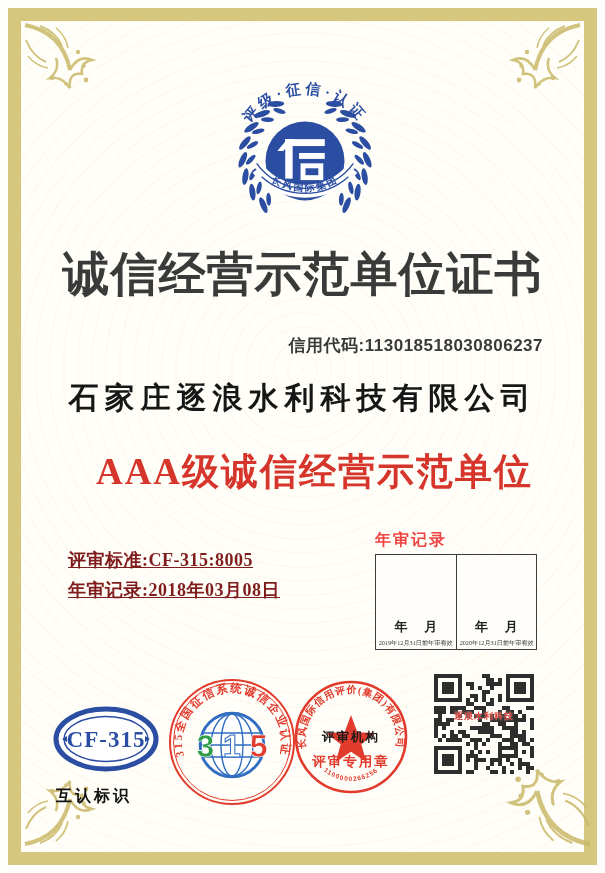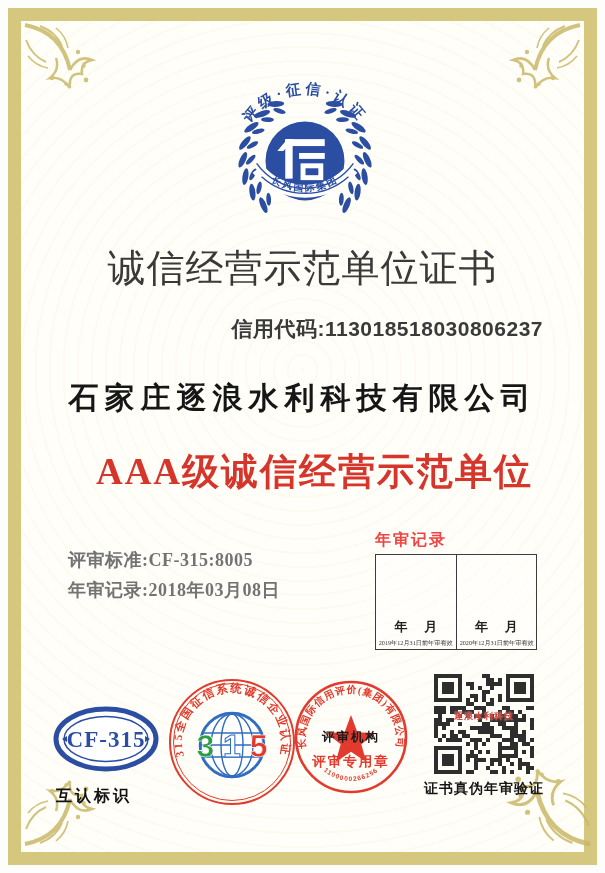--- a/index.html
+++ b/index.html
@@ -22,30 +22,30 @@
   .flourish circle{fill:currentColor;}
 
   .logo{position:absolute;left:226px;top:72px;width:158px;height:158px;}
   .logo .arc-text{fill:var(--blue);font-family:"Liberation Serif",serif;font-weight:bold;font-size:15px;letter-spacing:4px;}
   .logo .band-text{fill:var(--blue);font-family:"Liberation Serif",serif;font-weight:bold;font-size:10px;letter-spacing:2px;}
   .blue-fill{fill:var(--blue);}
   .white-fill{fill:#fff;}
   .white-stroke{fill:none;stroke:#fff;}
   .blue-stroke{fill:none;stroke:var(--blue);}
 
-  .title{position:absolute;left:0;top:243px;width:100%;text-align:center;font-size:38px;font-weight:400;
+  .title{position:absolute;left:0;top:243px;width:100%;text-align:center;font-size:47px;font-weight:700;
     color:var(--ink);letter-spacing:1px;font-family:"Liberation Sans",sans-serif;}
-  .credit{position:absolute;right:62px;top:315px;font-size:21px;font-weight:bold;color:var(--ink);letter-spacing:.5px;}
+  .credit{position:absolute;right:62px;top:334px;font-size:17px;font-weight:bold;color:var(--ink);letter-spacing:.5px;}
   .company{position:absolute;left:0;top:378px;width:100%;text-align:center;font-size:30px;font-weight:900;
     color:var(--black);letter-spacing:6px;}
   .award{position:absolute;left:12px;top:447px;width:100%;text-align:center;font-size:37px;font-weight:bold;
     color:var(--red);font-family:"Liberation Serif",serif;letter-spacing:2px;}
 
   .details{position:absolute;left:68px;top:546px;font-family:"Liberation Serif",serif;font-weight:bold;
-    font-size:18px;color:#737373;line-height:29.5px;letter-spacing:.5px;}
+    font-size:18px;color:#7f1d1d;line-height:29.5px;letter-spacing:.5px;text-decoration:underline;}
   .annual{position:absolute;left:375px;top:530px;width:162px;}
   .annual-title{font-family:"Liberation Serif",serif;font-weight:bold;font-size:16px;color:#ef4444;letter-spacing:2px;margin-bottom:3px;}
   .annual-table{display:flex;border:1.5px solid #3c3c3c;height:96px;background:rgba(255,255,255,.4);}
   .annual-cell{flex:1;position:relative;}
   .annual-cell + .annual-cell{border-left:1.5px solid #3c3c3c;}
   .ym{position:absolute;bottom:13px;left:0;width:100%;display:flex;justify-content:space-around;padding:0 10px;
     font-family:"Liberation Serif",serif;font-weight:bold;font-size:13px;color:#222;}
   .ym i{font-style:normal;}
   .note{position:absolute;bottom:1px;left:0;width:100%;text-align:center;font-family:"Liberation Serif",serif;
     font-size:6.5px;color:#333;white-space:nowrap;transform:scale(.95);}
@@ -574,14 +574,13 @@
         <rect x="32" y="96" width="4" height="4" class="qr-m"></rect>
         <rect x="36" y="96" width="4" height="4" class="qr-m"></rect>
         <rect x="56" y="96" width="4" height="4" class="qr-m"></rect>
         <rect x="60" y="96" width="4" height="4" class="qr-m"></rect>
         <rect x="68" y="96" width="4" height="4" class="qr-m"></rect>
         <rect x="76" y="96" width="4" height="4" class="qr-m"></rect>
         <rect x="92" y="96" width="4" height="4" class="qr-m"></rect>
       </svg>
     <div class="qr-overlay">逐浪水利科技</div>
   </div>
-  <div class="qr-caption">证书真伪年审验证</div>
 </div>
 
 </body></html>

